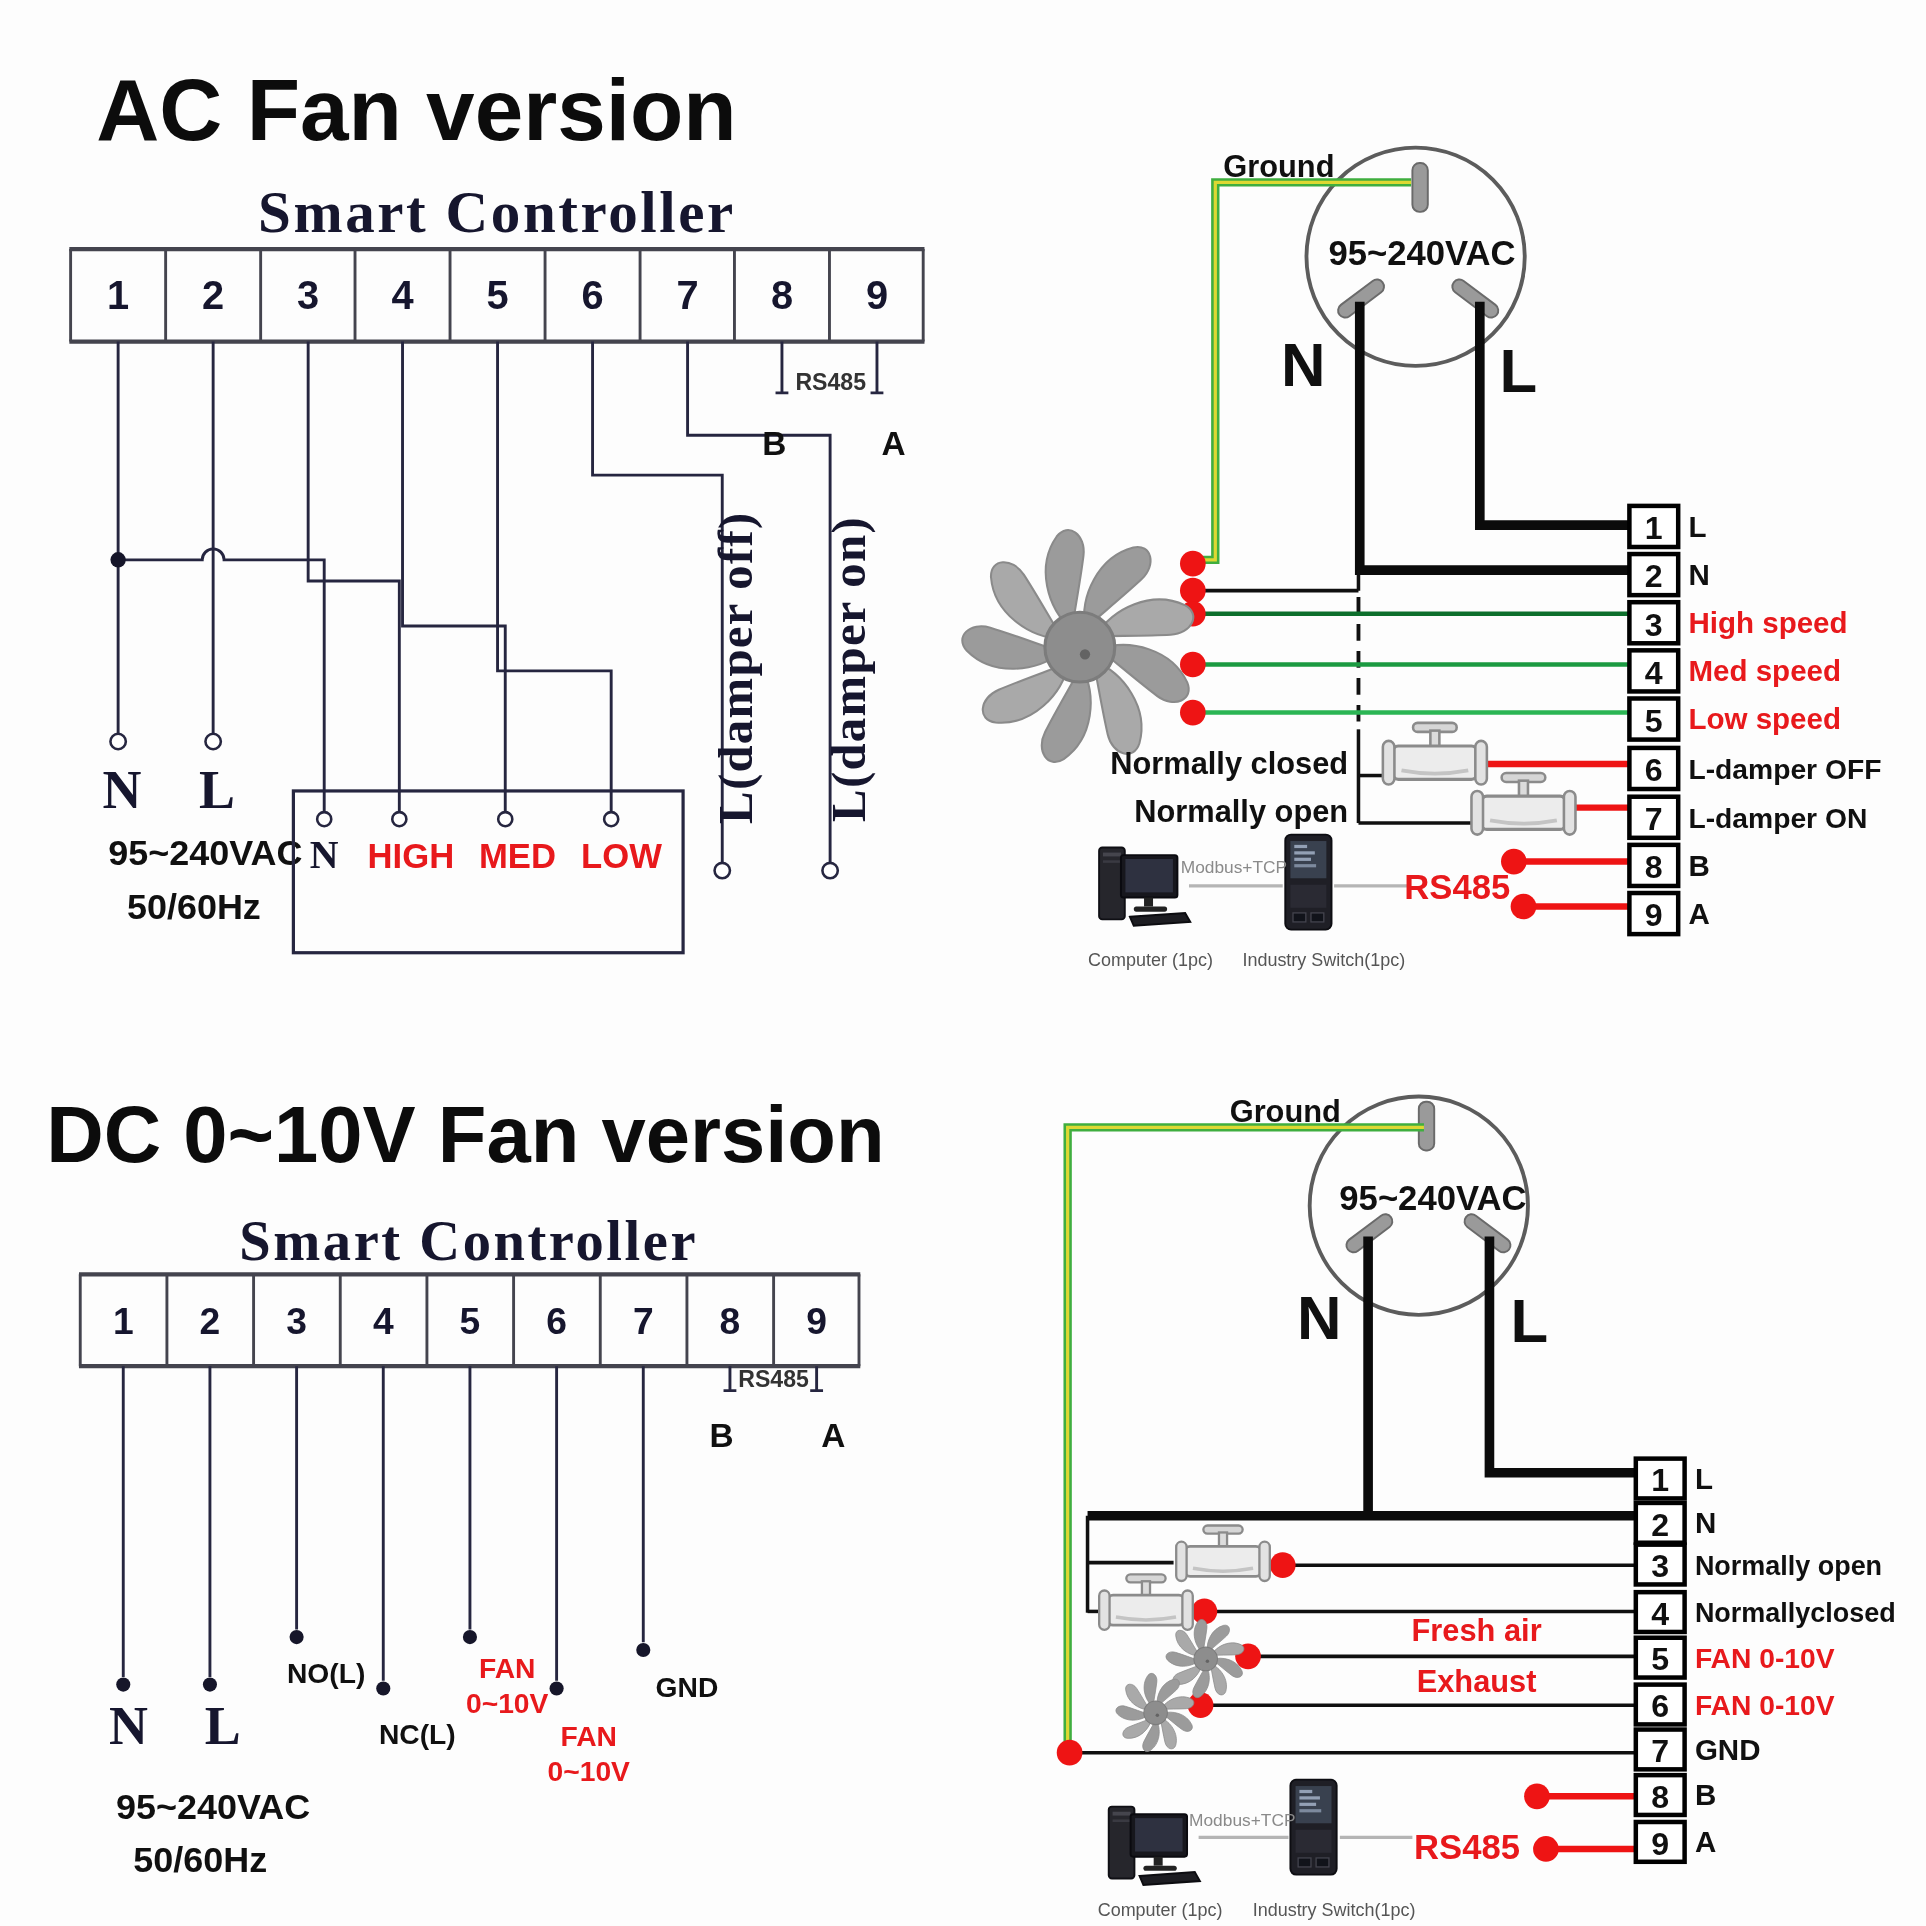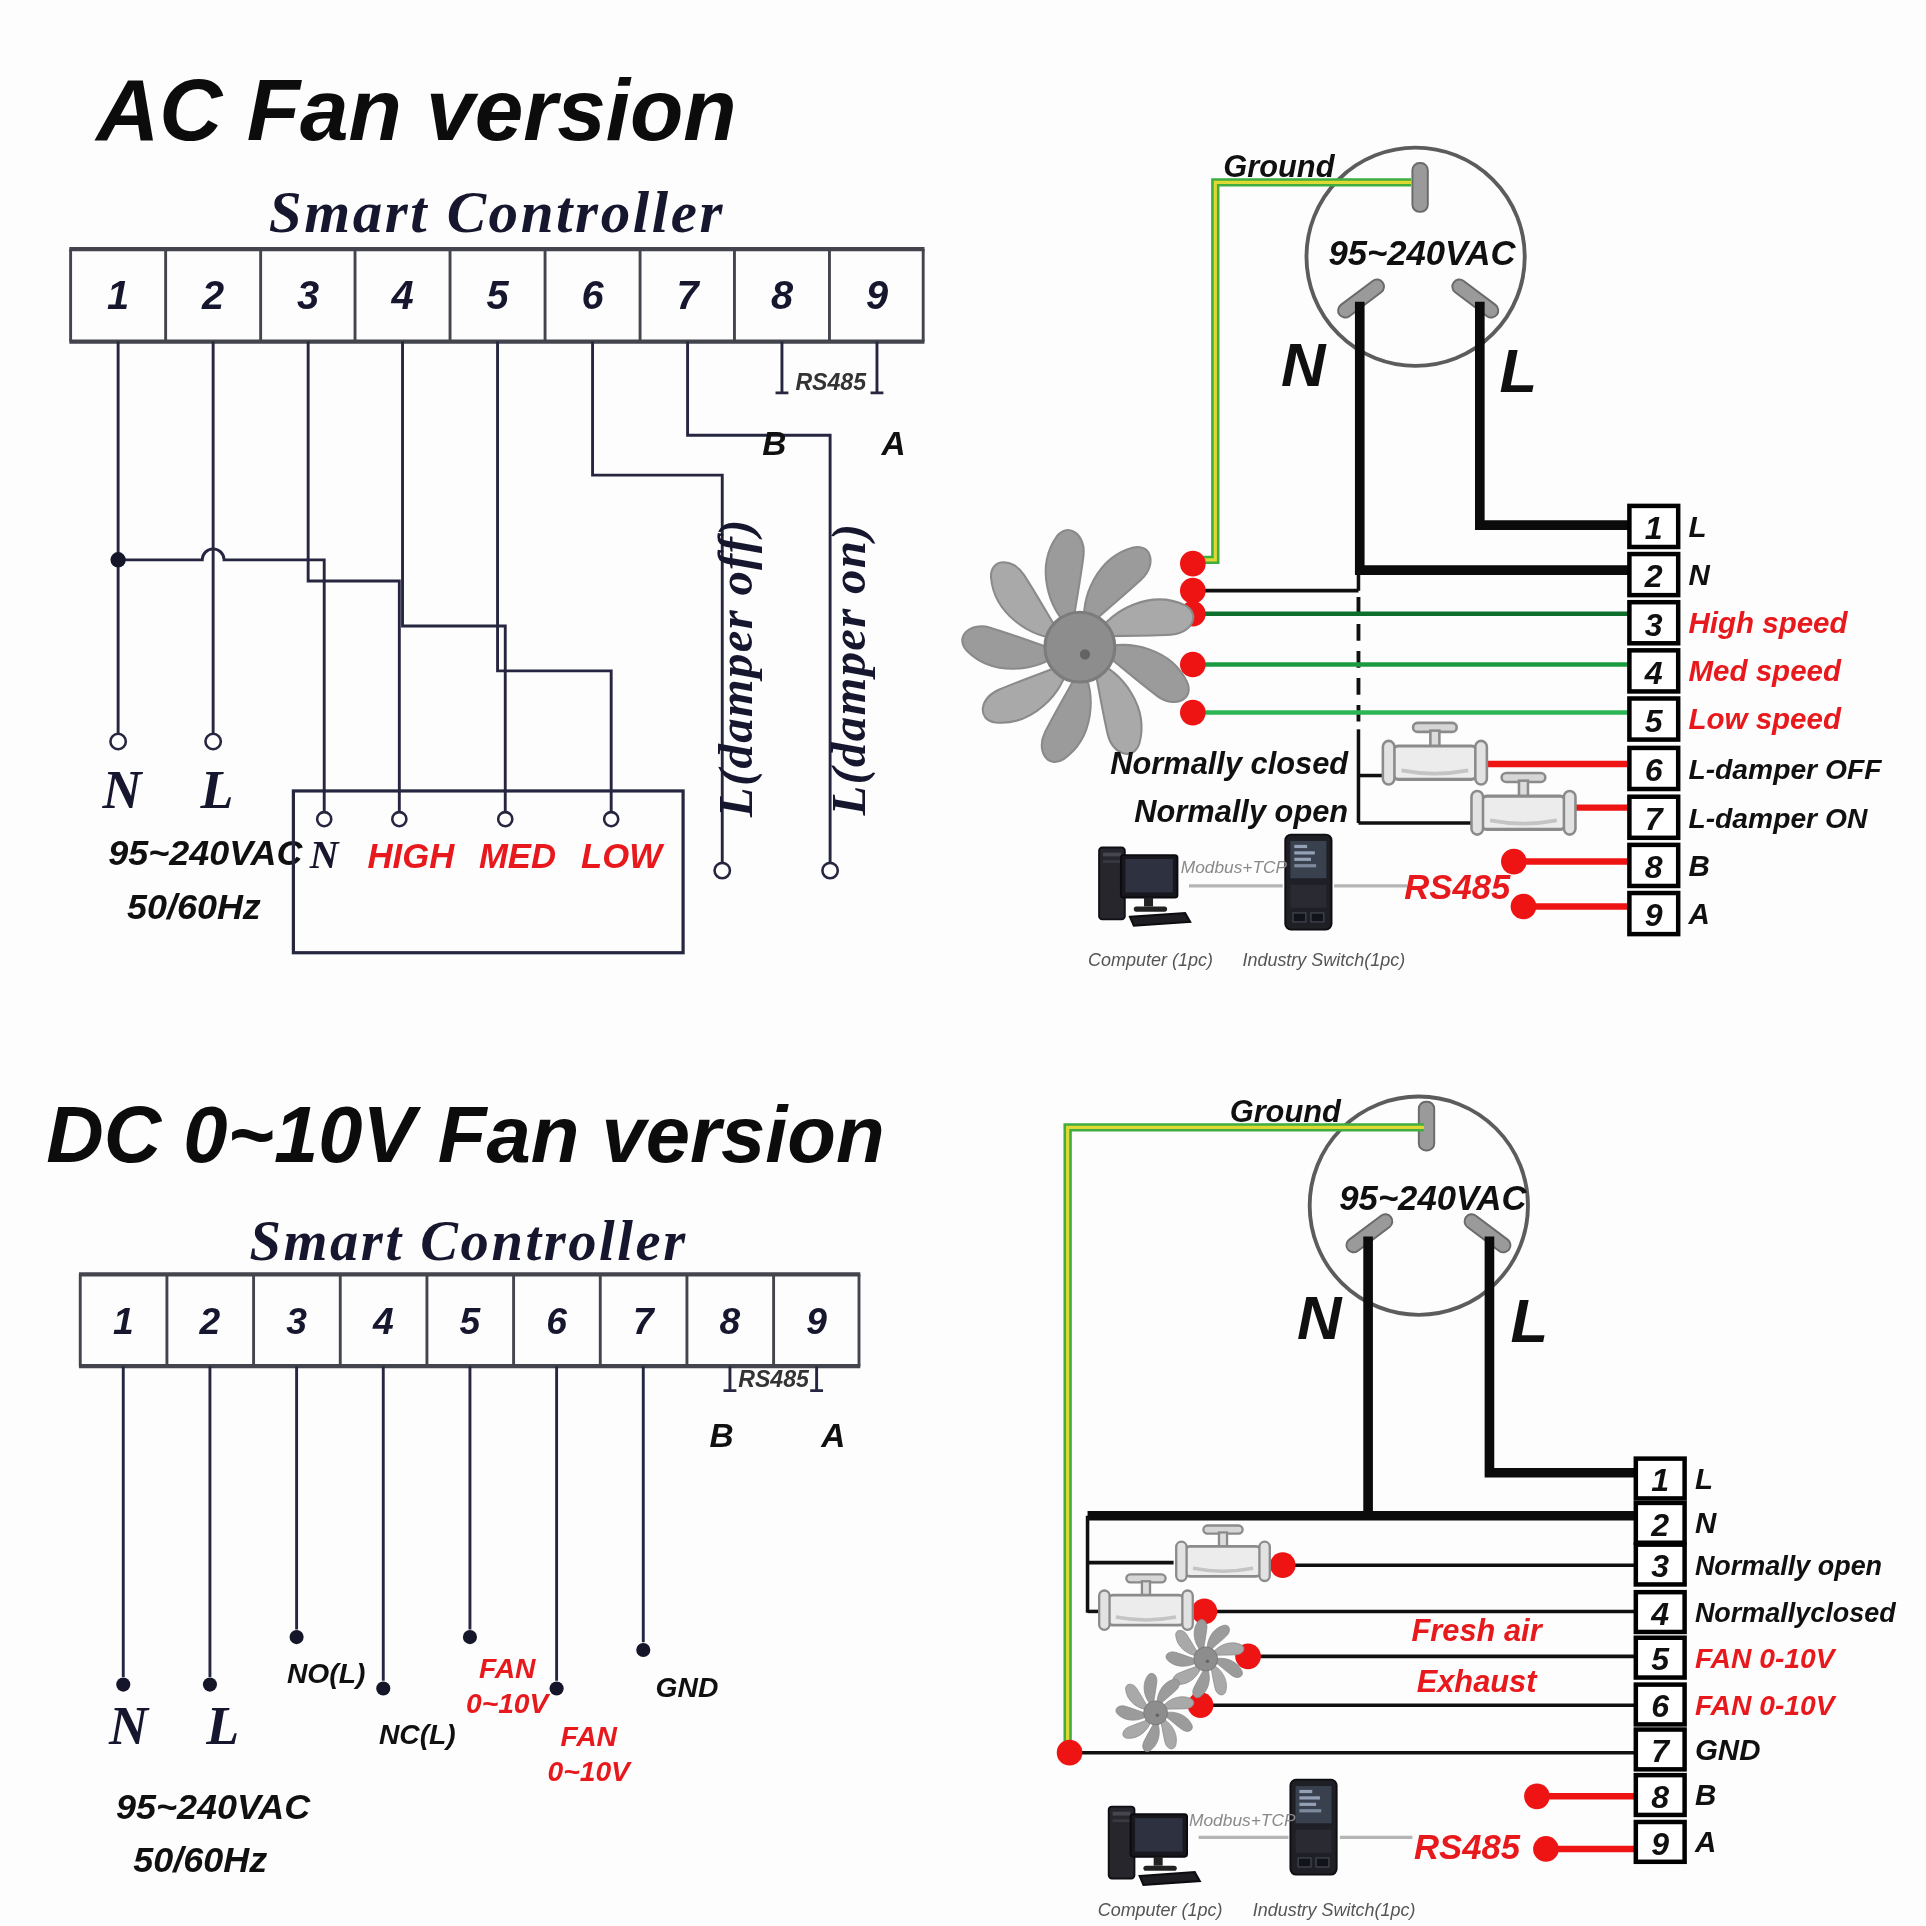--- a/index.html
+++ b/index.html
@@ -1,16 +1,16 @@
 <!DOCTYPE html>
 <html style="font-size:10.3px"><head>
 <meta charset="utf-8">
 <style>
   html,body{margin:0;padding:0;background:#ffffff;}
-  #stage{position:relative;width:1926px;height:1926px;background:#fdfdfd;font-style:italic;}
+  #stage{position:relative;width:1926px;height:1926px;background:#fdfdfd;}
   svg{display:block;}
   text{font-family:"Liberation Sans","DejaVu Sans",sans-serif;}
   .mid{text-anchor:middle;}
   .end{text-anchor:end;}
   .title{font-weight:bold;fill:#0c0c0c;}
   .serif{font-family:"Liberation Serif","DejaVu Serif",serif;font-weight:bold;fill:#16162e;}
   .sans-b{font-weight:bold;fill:#101010;}
   .red-t{font-weight:bold;fill:#e8191c;}
   .small-gray{fill:#8a8a8a;}
   .lbl-gray{fill:#555555;}

